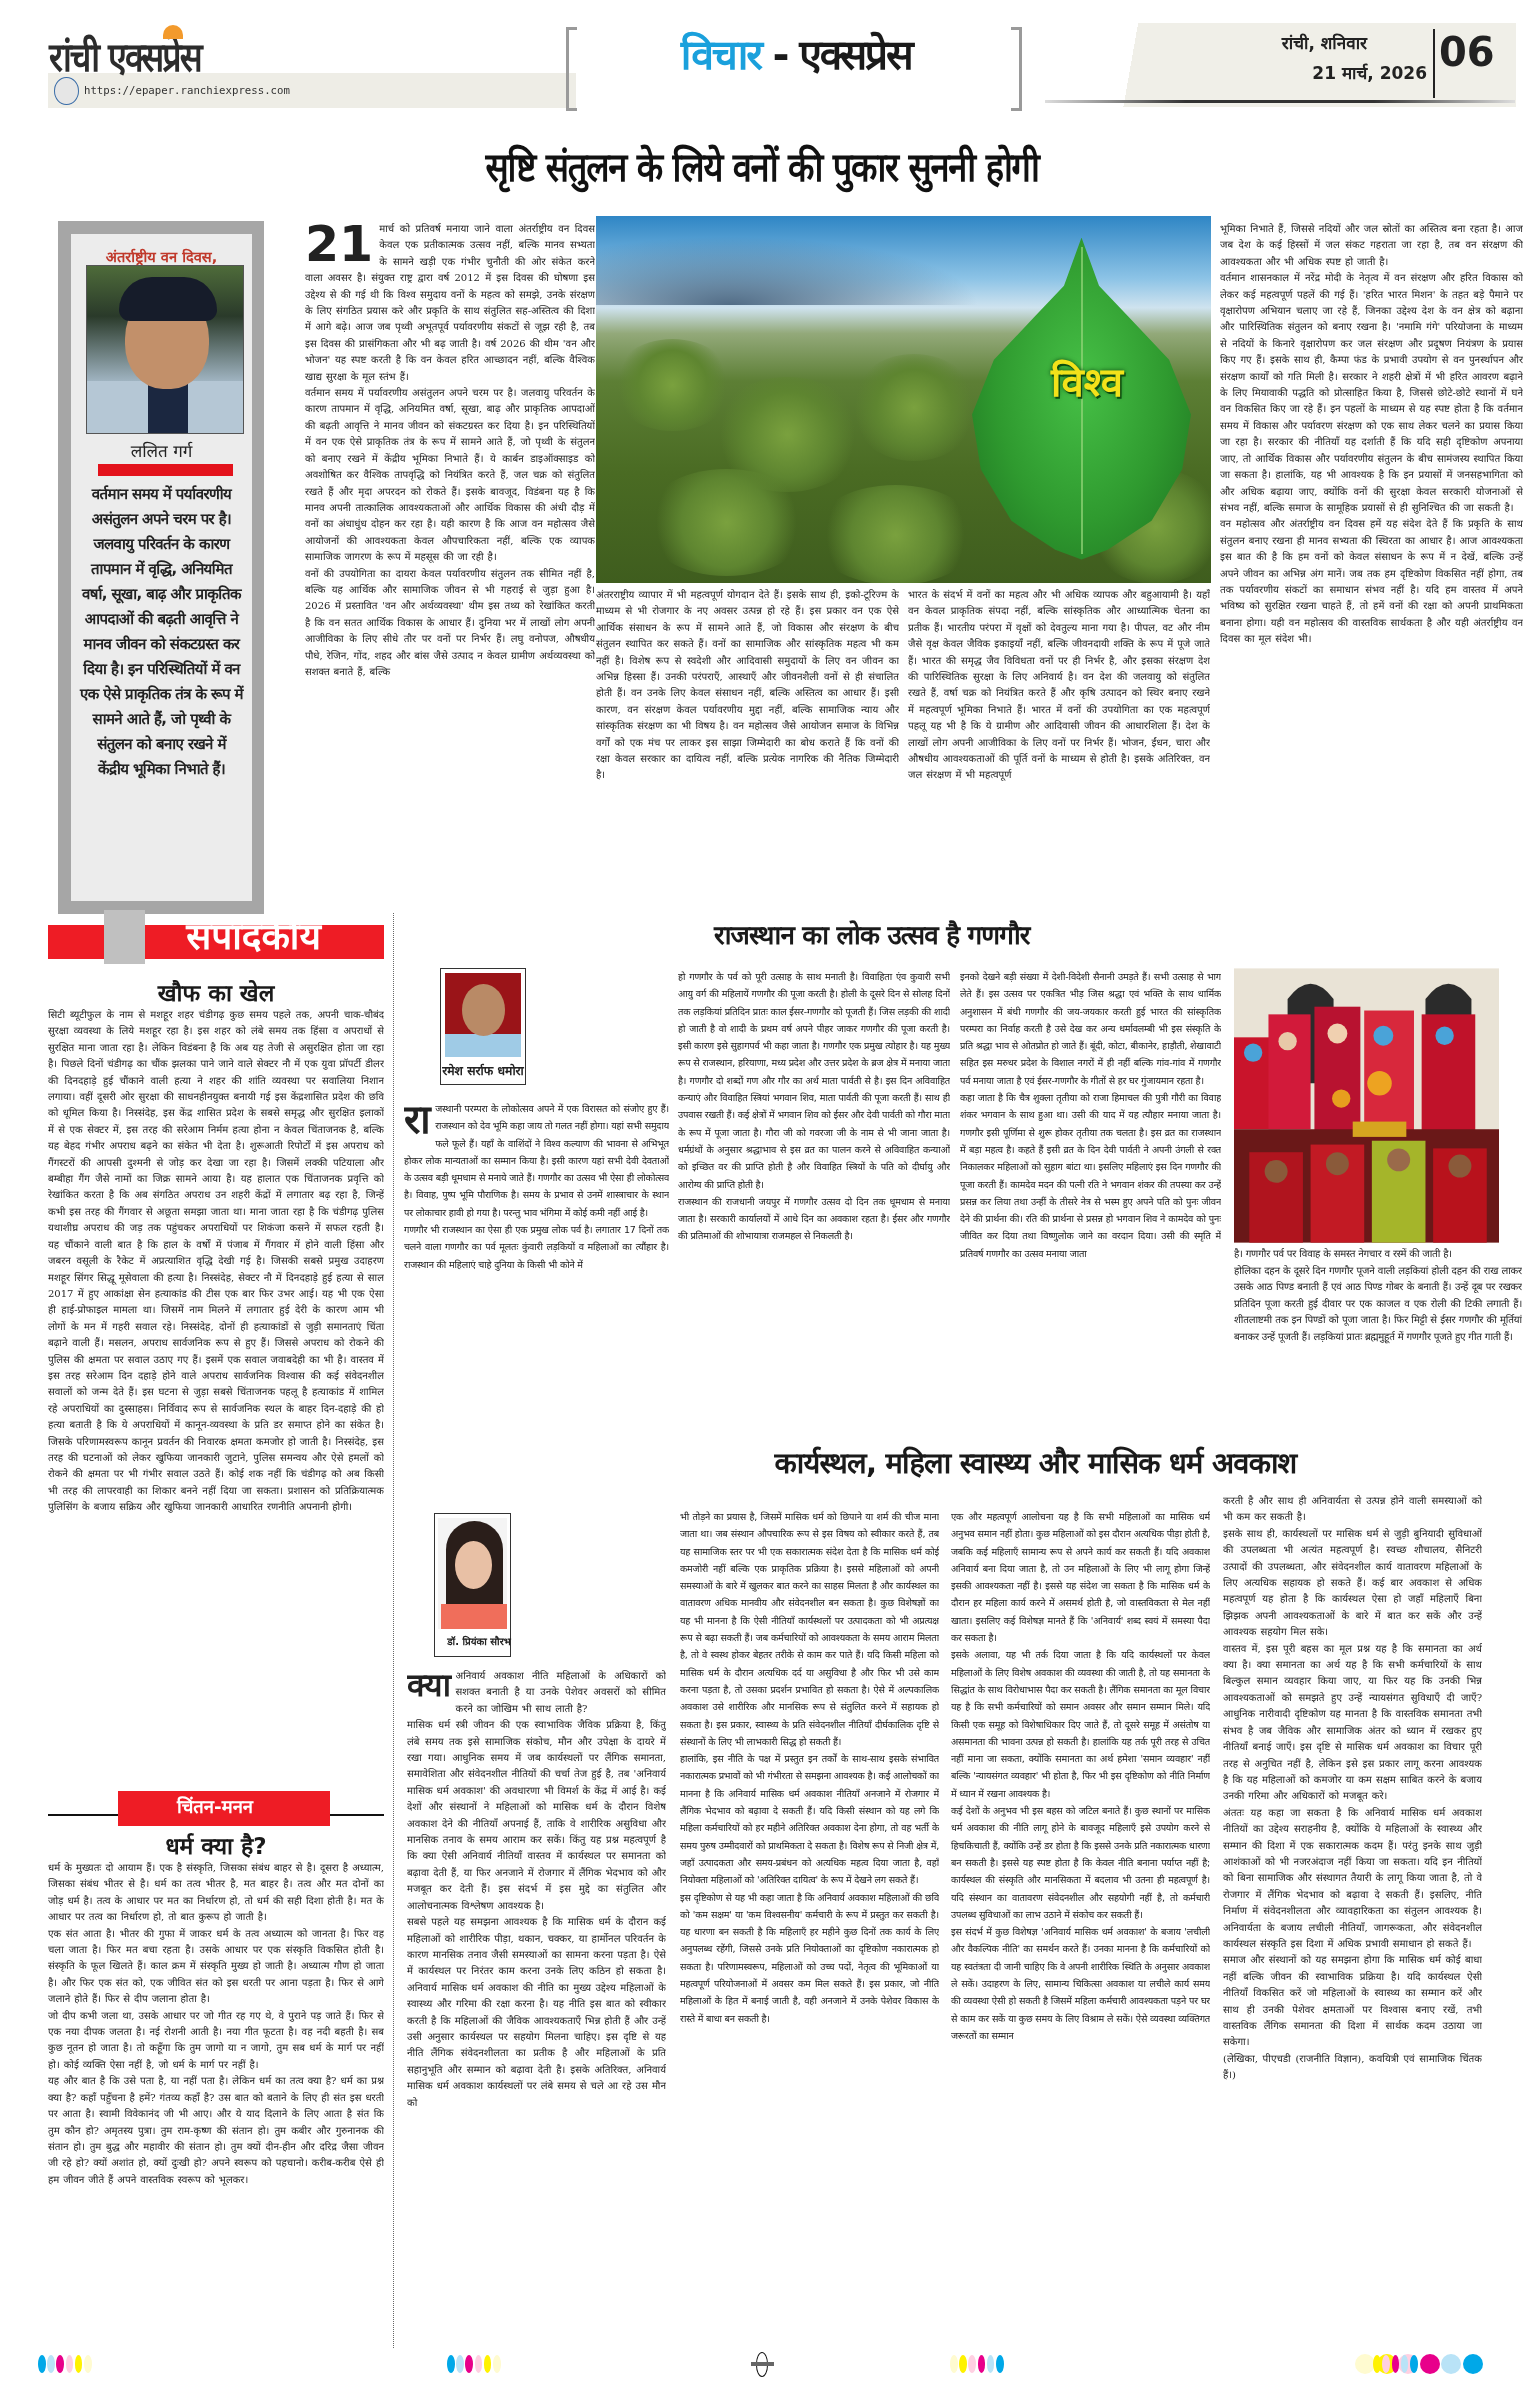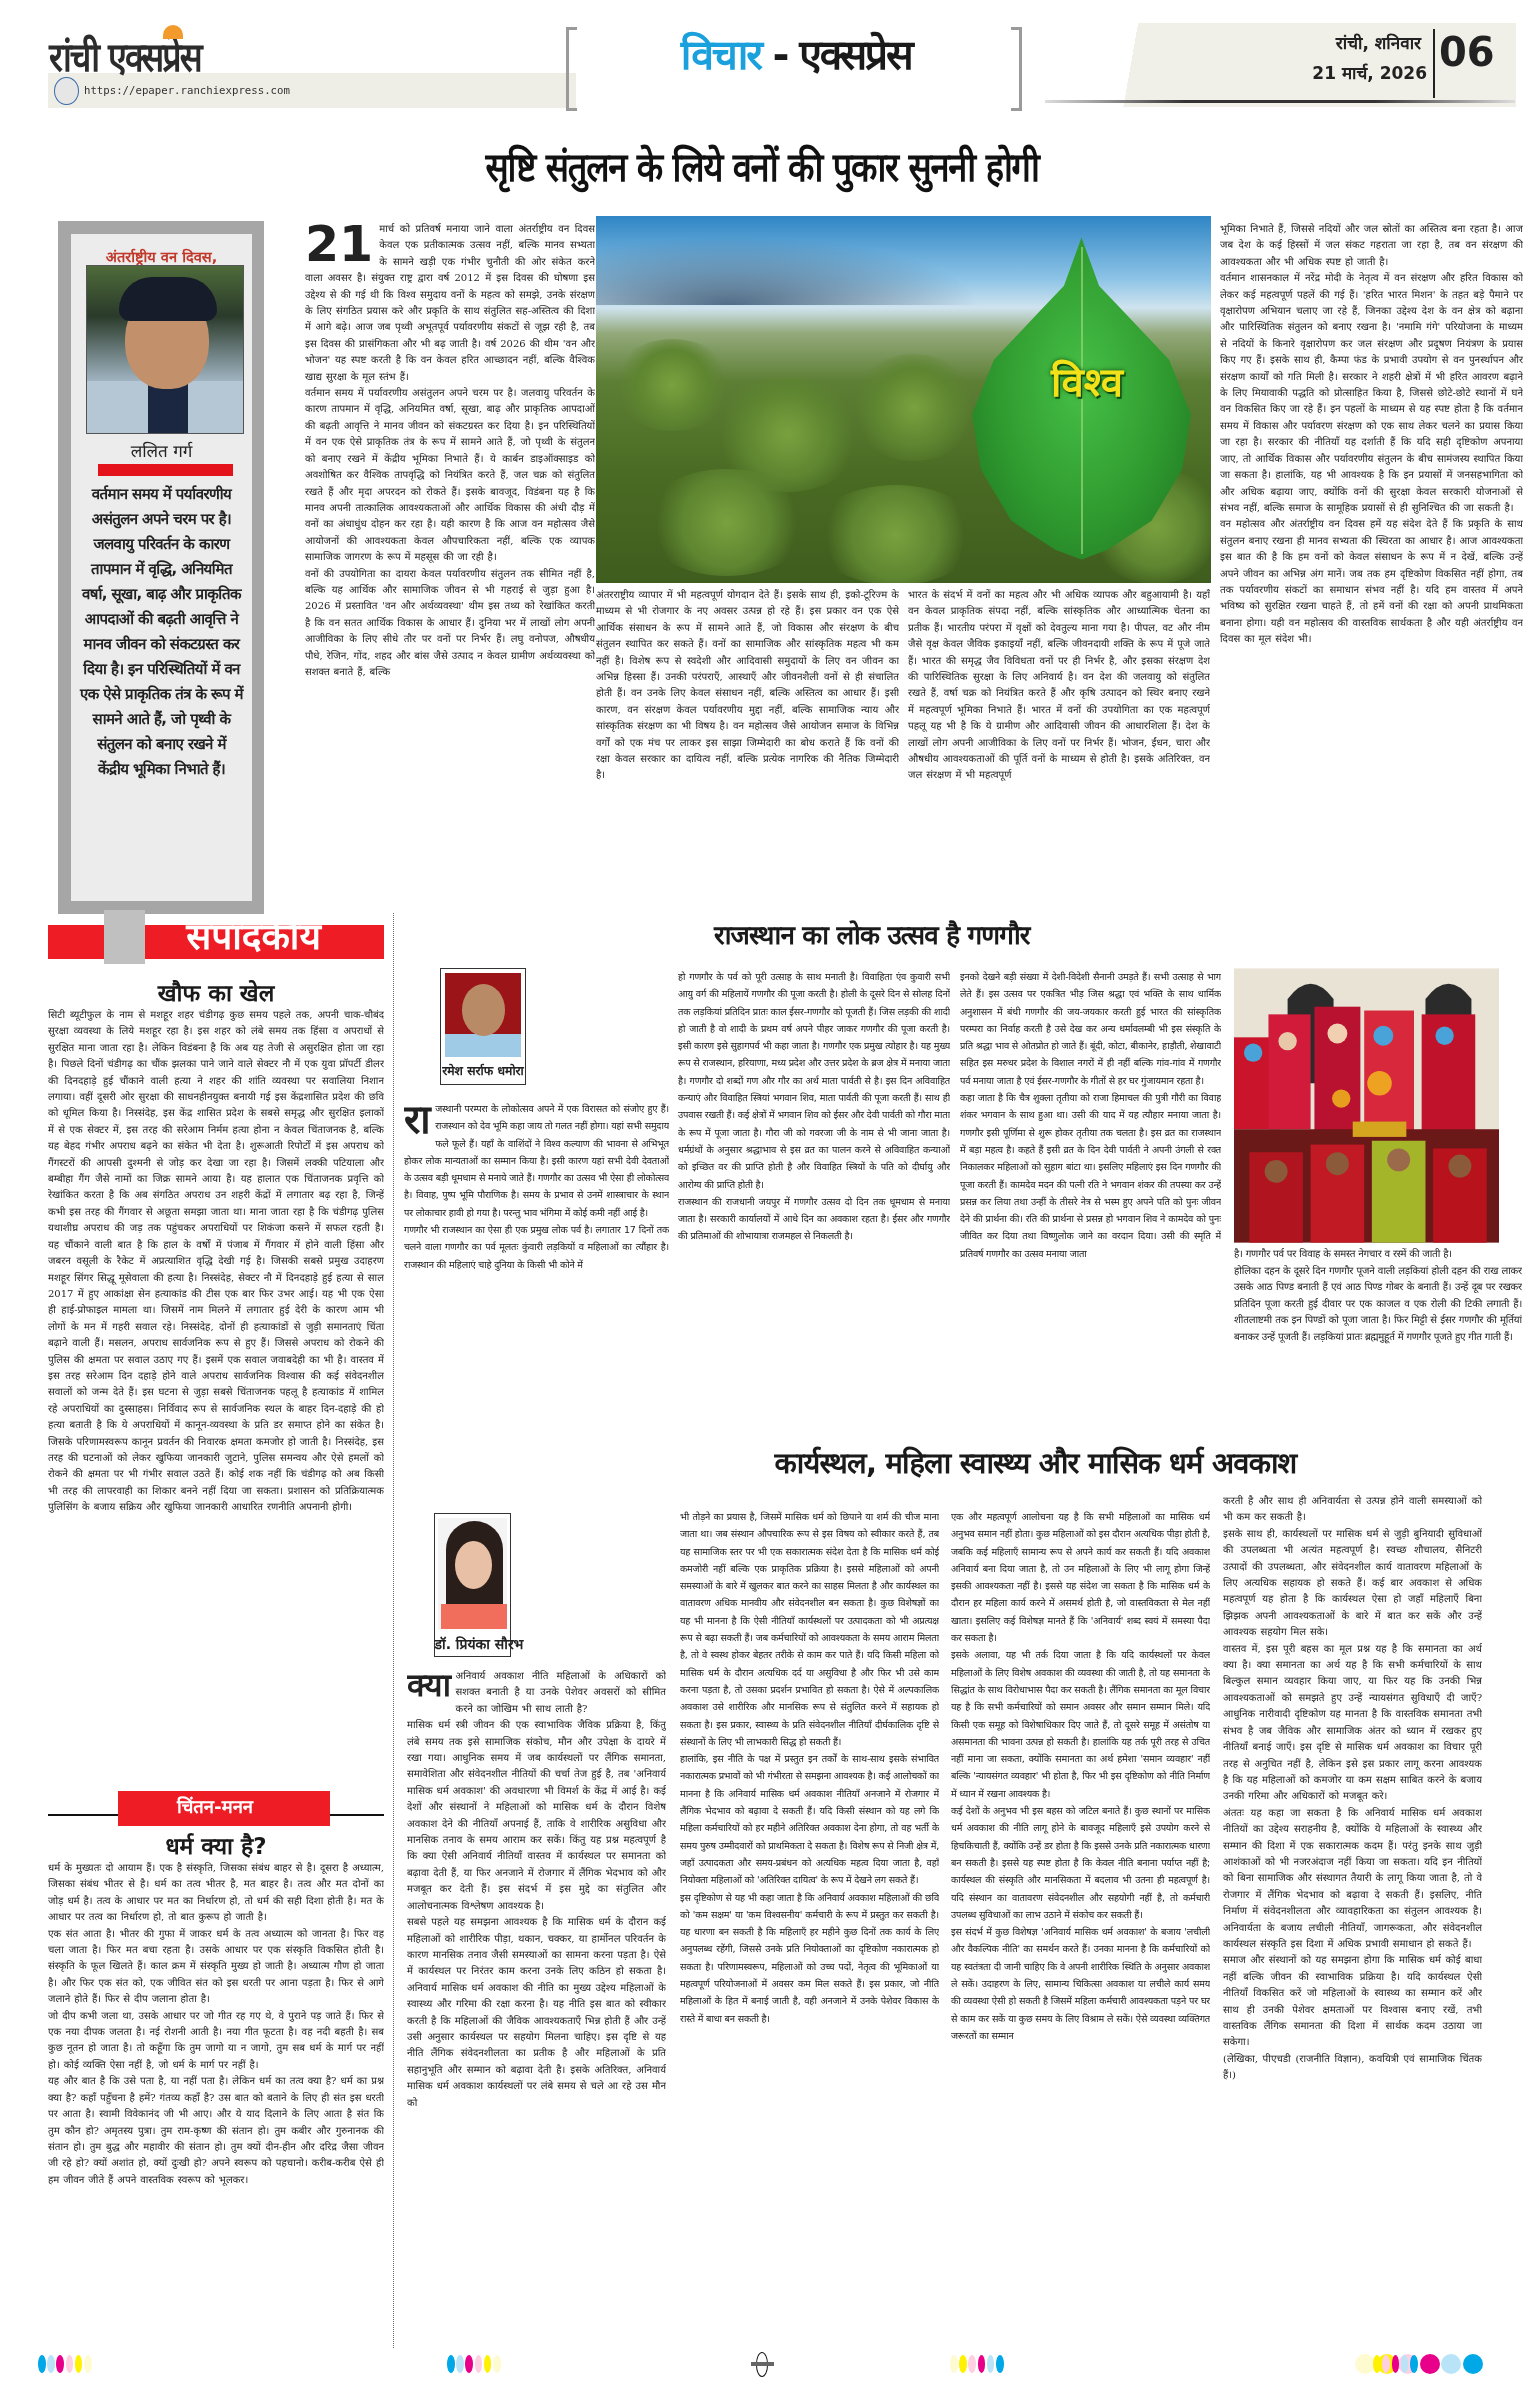--- a/index.html
+++ b/index.html
@@ -15,21 +15,21 @@
   .url-bar { left: 48px; top: 73px; width: 528px; height: 35px; background: #eeede6; }
   .url-icon { left: 54px; top: 77px; width: 24.6px; height: 28px; border-radius: 50%; background: #e6e6e6; border: 1.5px solid #3a6da8; }
   .url-text { left: 84px; top: 84px; font-family: "DejaVu Sans Mono", monospace; font-size: 10.7px; color: #333; }
   .br-left { left: 566px; top: 27px; width: 10.7px; height: 84px; border: 3.8px solid #9a9a9a; border-right: none; }
   .br-right { left: 1011px; top: 27px; width: 10.7px; height: 84px; border: 3.8px solid #9a9a9a; border-left: none; }
   .section-title { left: 583px; top: 24.6px; width: 426px; text-align: center; font-weight: bold; font-size: 41px; letter-spacing: -2.3px; }
   .section-title .a { color: #1aa0dc; margin-top: 8px; }
   .section-title .b { color: #1a1a1a; }
   .date-panel { left: 1040px; top: 23px; width: 476px; height: 84px; background: linear-gradient(100deg, transparent 0 20%, #f0efe8 20%); }
   .date-line { left: 1045px; top: 100px; width: 470px; height: 3.1px; background: linear-gradient(90deg, #ddd, #333 30%, #333 70%, #ddd); }
-  .city-day { left: 1260px; top: 31px; width: 161px; text-align: right; font-size: 17px; font-weight: bold; color: #222; }
+  .city-day { left: 1206px; top: 31px; width: 161px; text-align: right; font-size: 17px; font-weight: bold; color: #222; }
   .date-txt { left: 1266px; top: 61px; width: 161px; text-align: right; font-size: 17px; font-weight: bold; color: #222; }
   .page-sep { left: 1433px; top: 29px; width: 1.5px; height: 69px; background: #222; }
   .page-no { left: 1439px; top: 29px; font-size: 40px; font-weight: bold; color: #222; }
 
   .main-headline { left: 0; top: 138px; width: 1524px; text-align: center; font-weight: bold; font-size: 40px; letter-spacing: -1.5px; color: #111; transform: scaleX(0.86); transform-origin: center top; }
 
   
   .pq-frame { left: 58px; top: 221px; width: 206px; height: 693px; background: #a6a6a6; }
   .pq-inner { left: 71px; top: 234px; width: 181px; height: 667px; background: #ececec; }
   .pq-kicker { left: 71px; top: 246px; width: 181px; text-align: center; font-weight: bold; font-size: 14.6px; color: #c0392b; }
@@ -84,21 +84,21 @@
   .g-photo { left: 1234px; top: 968px; width: 265px; height: 275px; overflow: hidden; }
   .g-col4 { left: 1234px; top: 1246px; width: 288px; height: 146px; }
 
   
   .m-headline { left: 552px; top: 1442px; width: 967px; text-align: center; font-size: 29px; font-weight: bold; color: #1a1a1a; letter-spacing: -0.8px; }
   .m-author-box { left: 434px; top: 1513px; width: 77px; height: 144px; border: 0.8px solid #333; background: #fff; }
   .m-author-photo { left: 438px; top: 1518px; width: 69px; height: 111px; background: #f4f4f4; overflow: hidden; }
   .m-author-photo .hair { position: absolute; left: 7.7px; top: 3.1px; width: 57px; height: 108px; background: #2a1e1a; border-radius: 31px 31px 7.7px 7.7px; }
   .m-author-photo .face { position: absolute; left: 17px; top: 23px; width: 37px; height: 48px; background: #e8c0a5; border-radius: 50%; }
   .m-author-photo .top { position: absolute; left: 3.1px; top: 86px; width: 66px; height: 25px; background: #f06e5b; }
-  .m-author-name { left: 434px; top: 1634px; width: 90px; text-align: center; font-size: 14px; font-weight: bold; color: #222; }
+  .m-author-name { left: 434px; top: 1634px; width: 90px; text-align: center; font-size: 10px; font-weight: bold; color: #222; }
   .m-col1 { left: 407px; top: 1668px; width: 259px; height: 683px; }
   .m-col2 { left: 680px; top: 1508px; width: 259px; height: 842px; }
   .m-col3 { left: 951px; top: 1508px; width: 259px; height: 842px; }
   .m-col4 { left: 1223px; top: 1493px; width: 259px; height: 767px; }
 
   
   .reg { top: 2355px; height: 18.4px; display: flex; gap: 1.5px; }
   .reg span { display: block; width: 7.7px; height: 18.4px; border-radius: 50%; }
   .dotrow { left: 1355px; top: 2354px; display: flex; gap: 1.5px; }
   .dotrow span { display: block; width: 20px; height: 20px; border-radius: 50%; }

